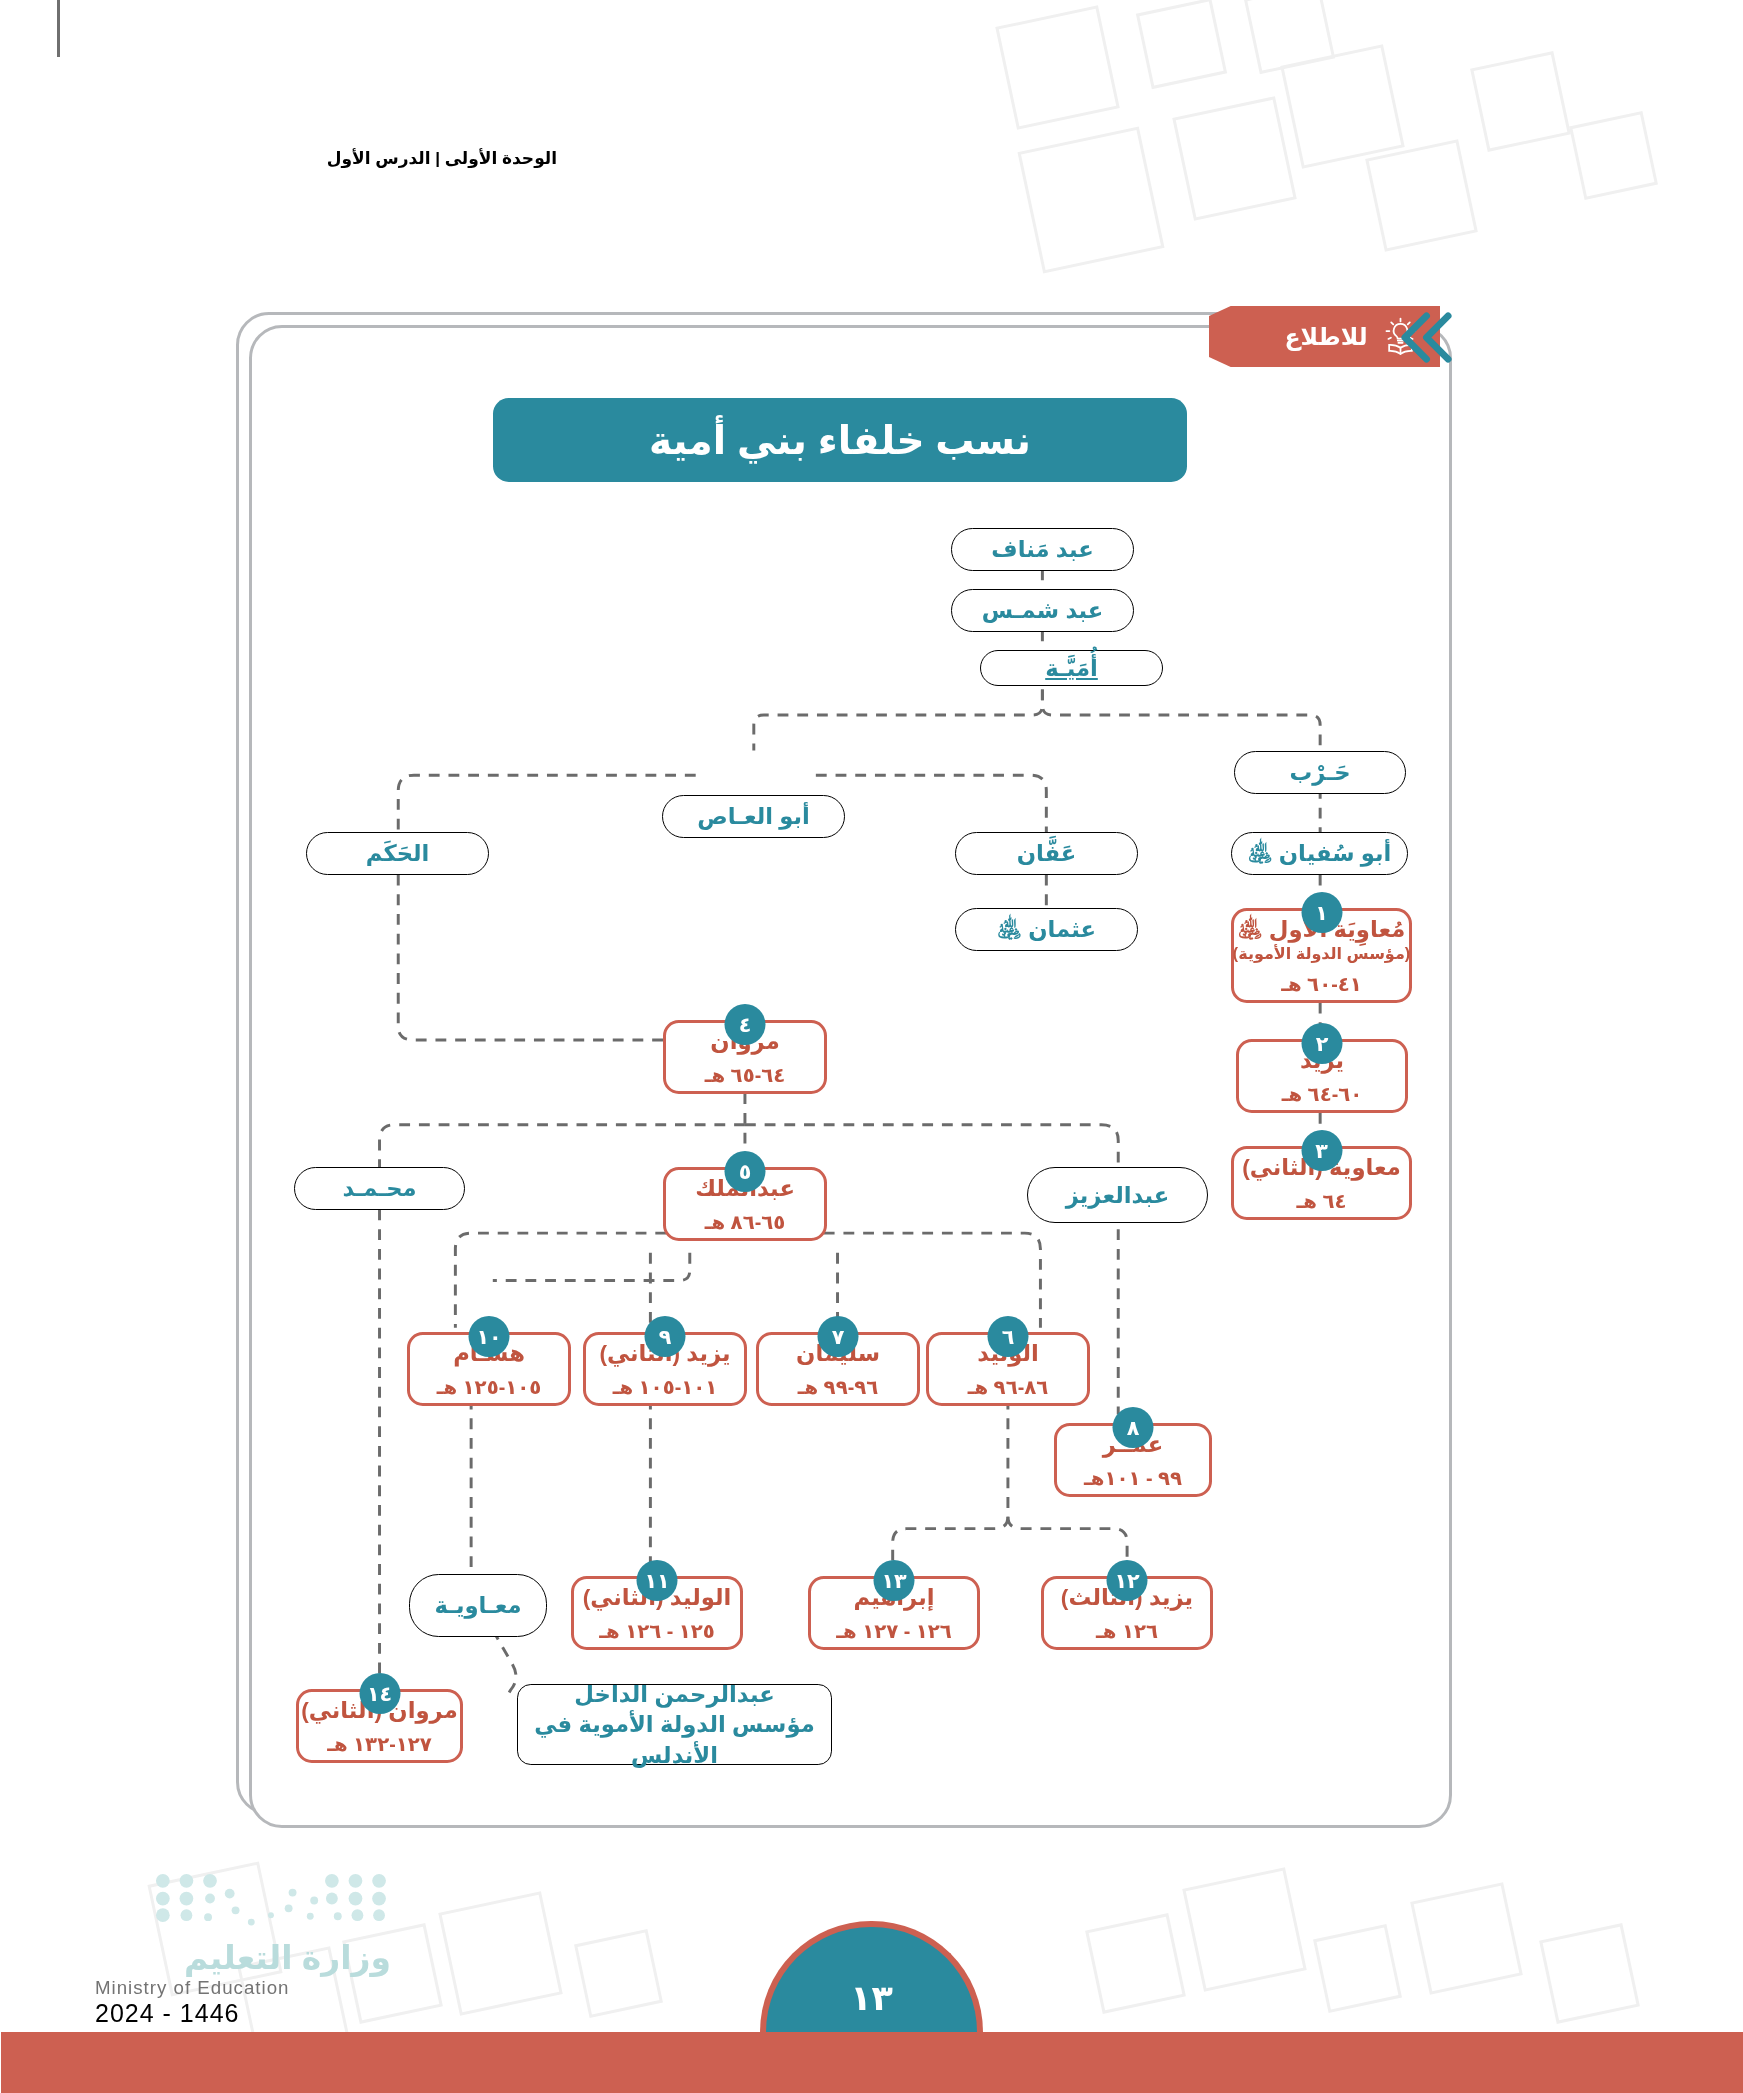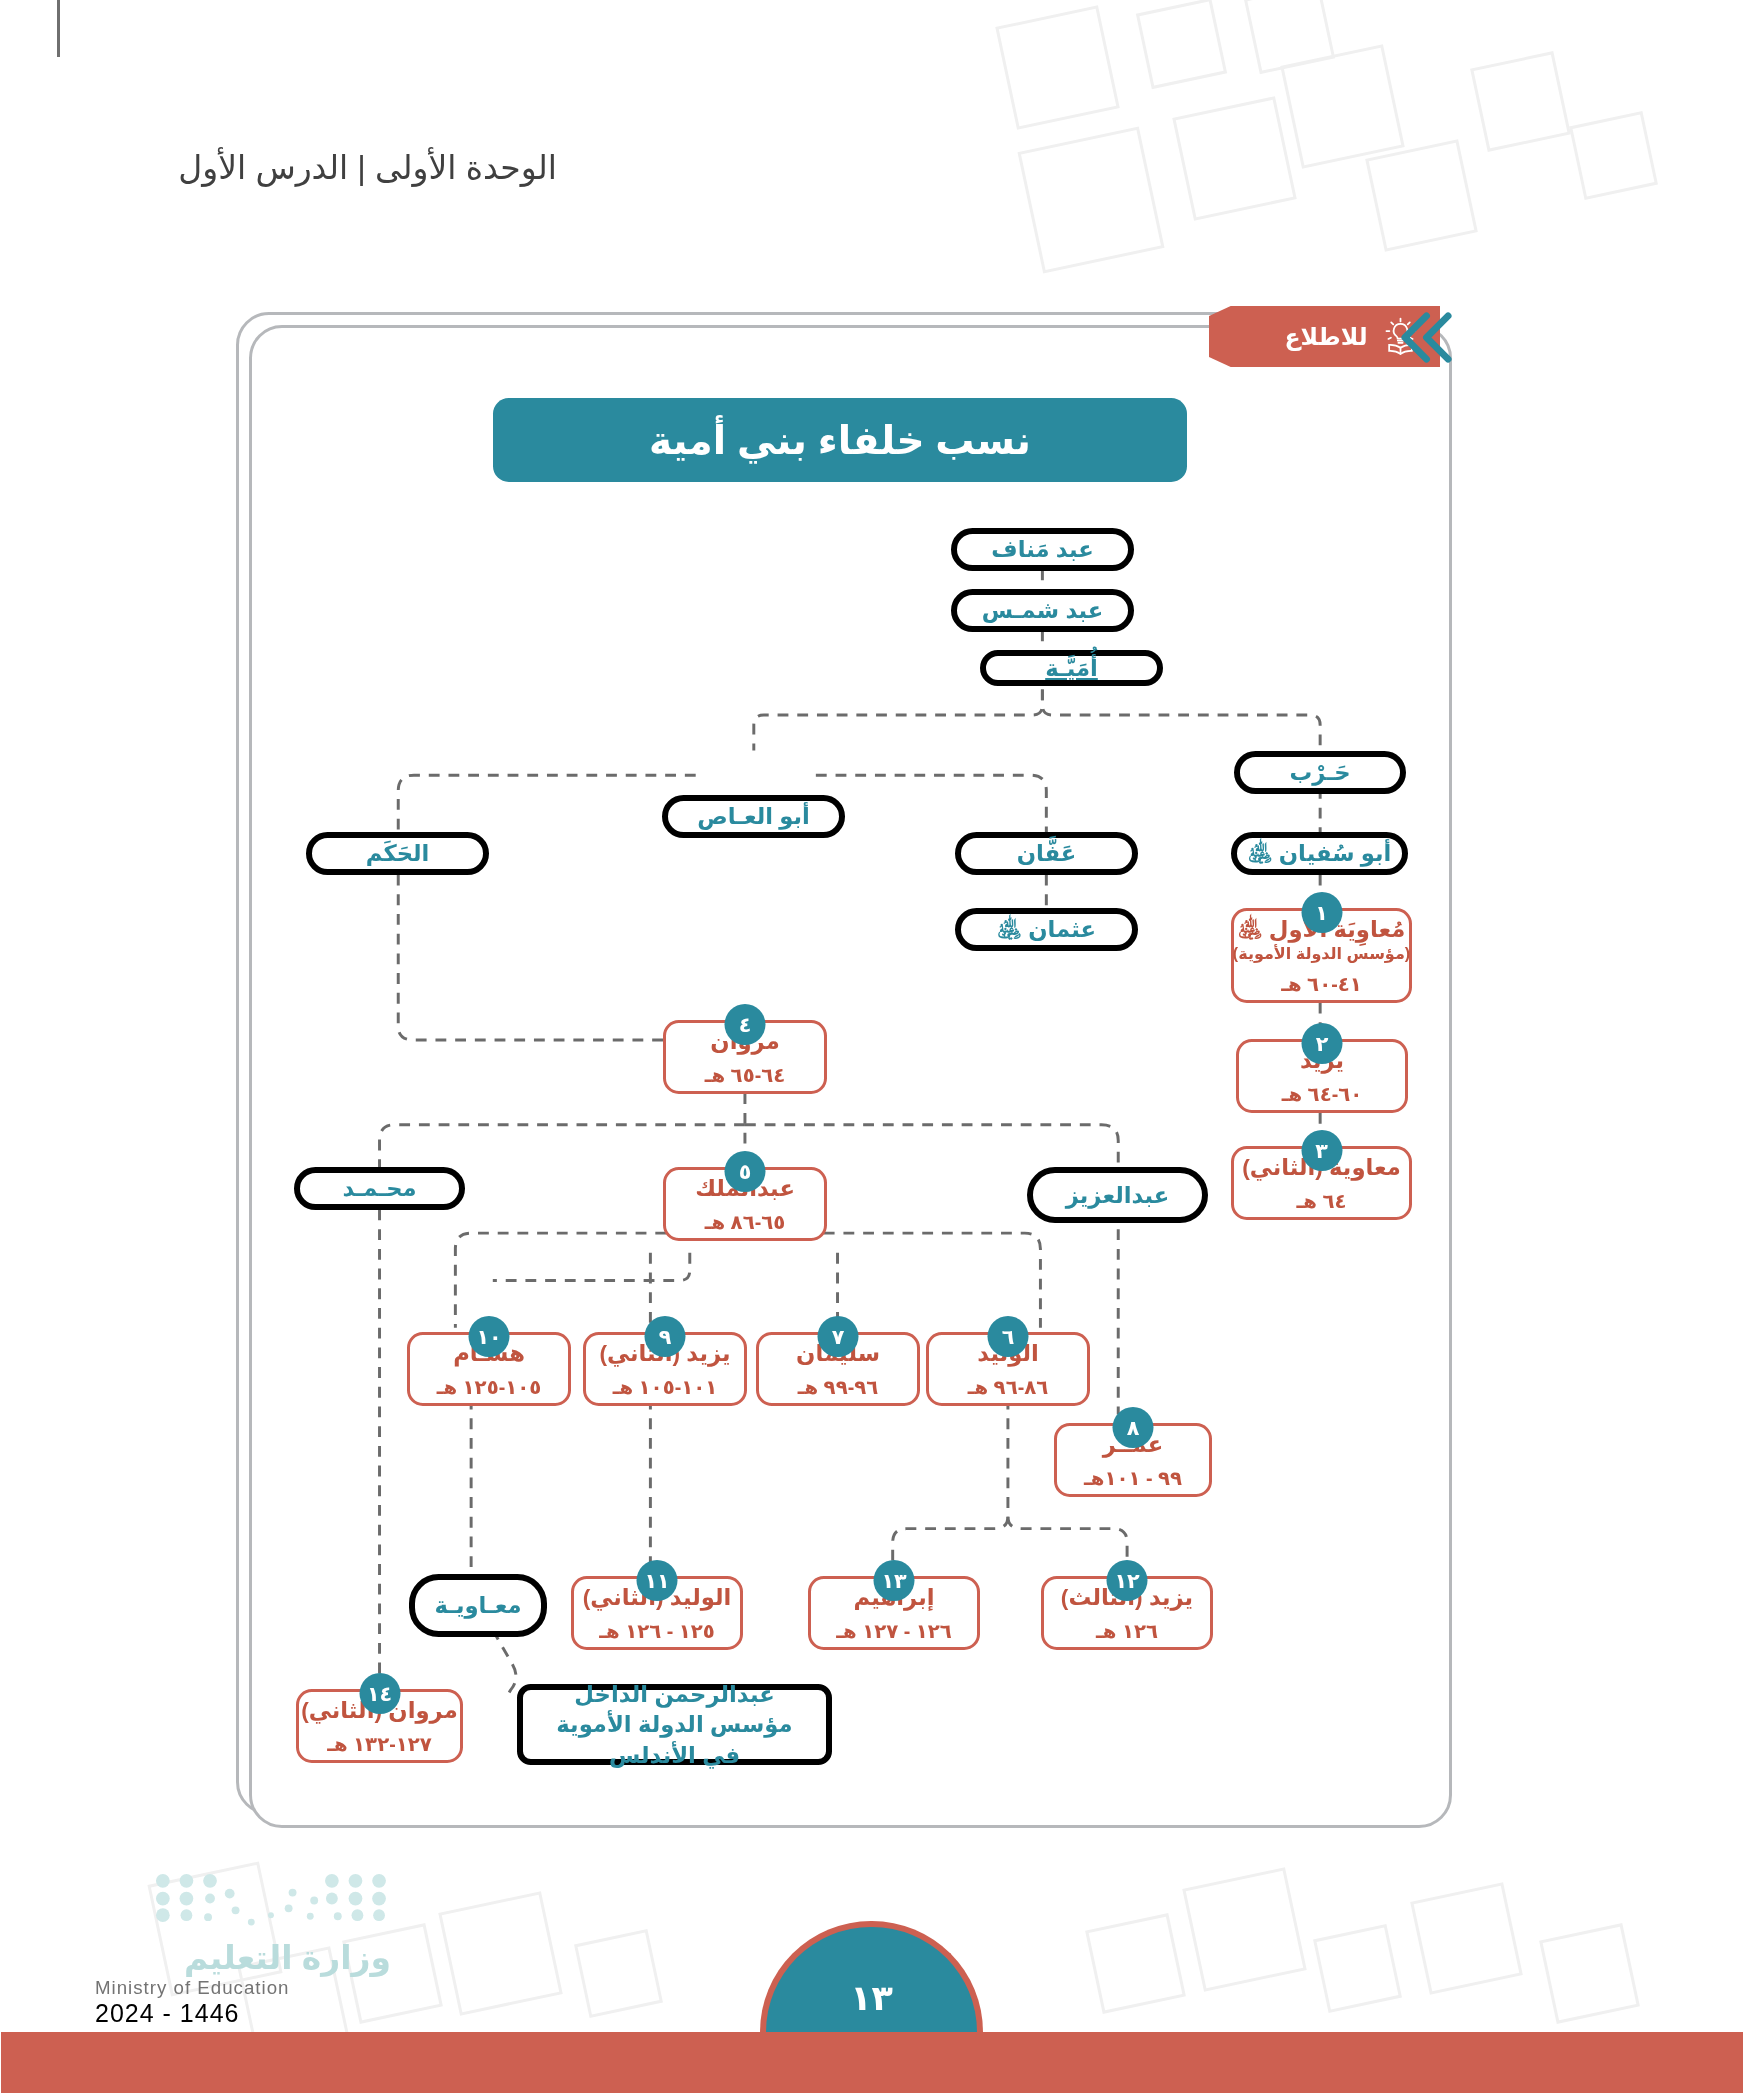--- a/index.html
+++ b/index.html
@@ -10,21 +10,21 @@
     font-family:"Liberation Sans","DejaVu Sans",sans-serif;
   }
   
   .deco-layer{position:absolute;inset:0;pointer-events:none;z-index:0;}
   .sq{position:absolute;border:3px solid #f0f0f0;}
   
   .cropmark{position:absolute;background:#6f6f6f;z-index:3;}
   
   .page-header{
     position:absolute;top:148px;right:1187px;z-index:5;
-    color:#404040;font-size:33px;font-weight:normal;white-space:nowrap;
+    color:#000000;font-size:17px;font-weight:bold;white-space:nowrap;
     letter-spacing:0px;
   }
   
   .frame-outer{
     position:absolute;left:236px;top:312px;width:1197px;height:1497px;
     border:3px solid #b6b8bb;border-radius:33px;z-index:1;
   }
   .frame-inner{
     position:absolute;left:249px;top:325px;width:1197px;height:1497px;
     border:3px solid #b6b8bb;border-radius:33px;z-index:1;background:#fff;
@@ -48,21 +48,21 @@
   }
   .title-pill span{color:#fff;font-size:39px;font-weight:bold;letter-spacing:0.5px;}
   svg.connectors{position:absolute;left:0;top:0;width:1744px;height:2093px;z-index:2;pointer-events:none;}
   
   .node{
     position:absolute;box-sizing:border-box;z-index:5;
     display:flex;flex-direction:column;align-items:center;justify-content:center;
     text-align:center;border-radius:21.7px;background:#fff;
     line-height:1.25;
   }
-  .node.teal{border:6px solid #000000;color:#2a8a9e;border-radius:29.6px;text-align:center;}
+  .node.teal{border:1px solid #000000;color:#2a8a9e;border-radius:29.6px;text-align:center;}
   .node.red{border:3.9px solid #cd6051;color:#c0543f;border-radius:15.8px;}
   .node .nm{font-size:22.7px;font-weight:bold;white-space:nowrap;}
   .node.red .nm{font-size:22.7px;}
   .node .yr{font-size:19.7px;font-weight:bold;margin-top:8px;white-space:nowrap;}
   .node .sub{font-size:16px;font-weight:bold;margin-top:1px;white-space:nowrap;}
   .node.wrap .nm{white-space:normal;font-size:22.7px;line-height:1.35;}
   .badge-num{
     position:absolute;top:-18.7px;left:50%;transform:translateX(-50%);
     width:41px;height:41px;border-radius:50%;background:#2a8a9e;color:#fff;
     font-size:20.7px;font-weight:bold;display:flex;align-items:center;justify-content:center;

